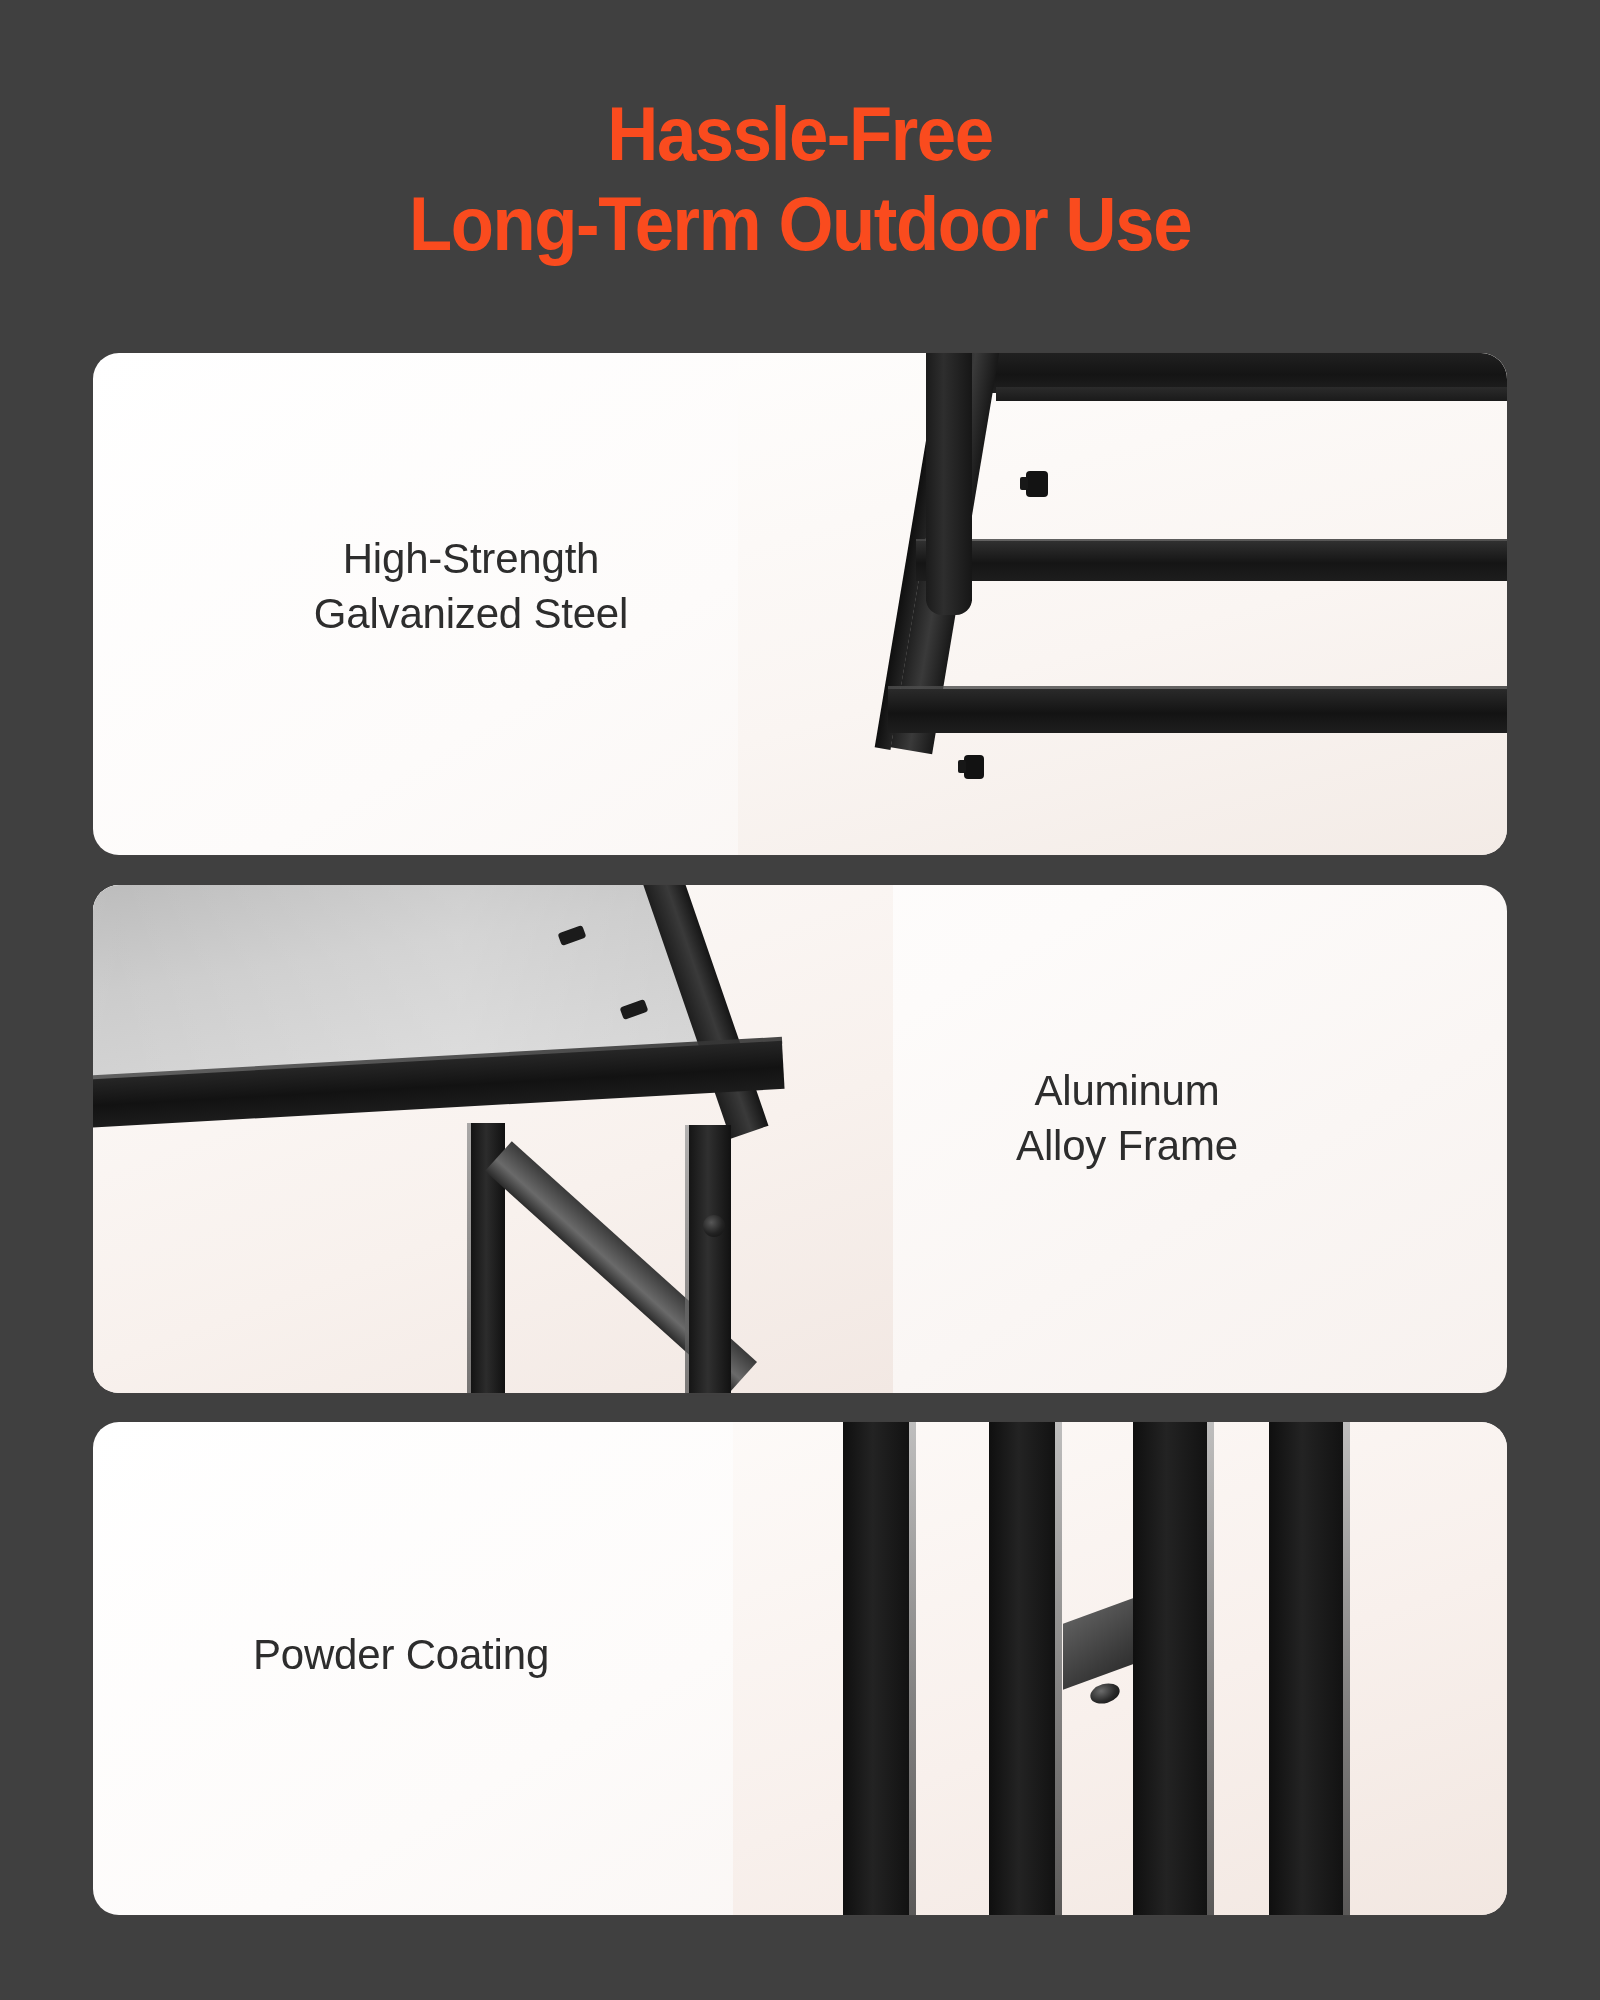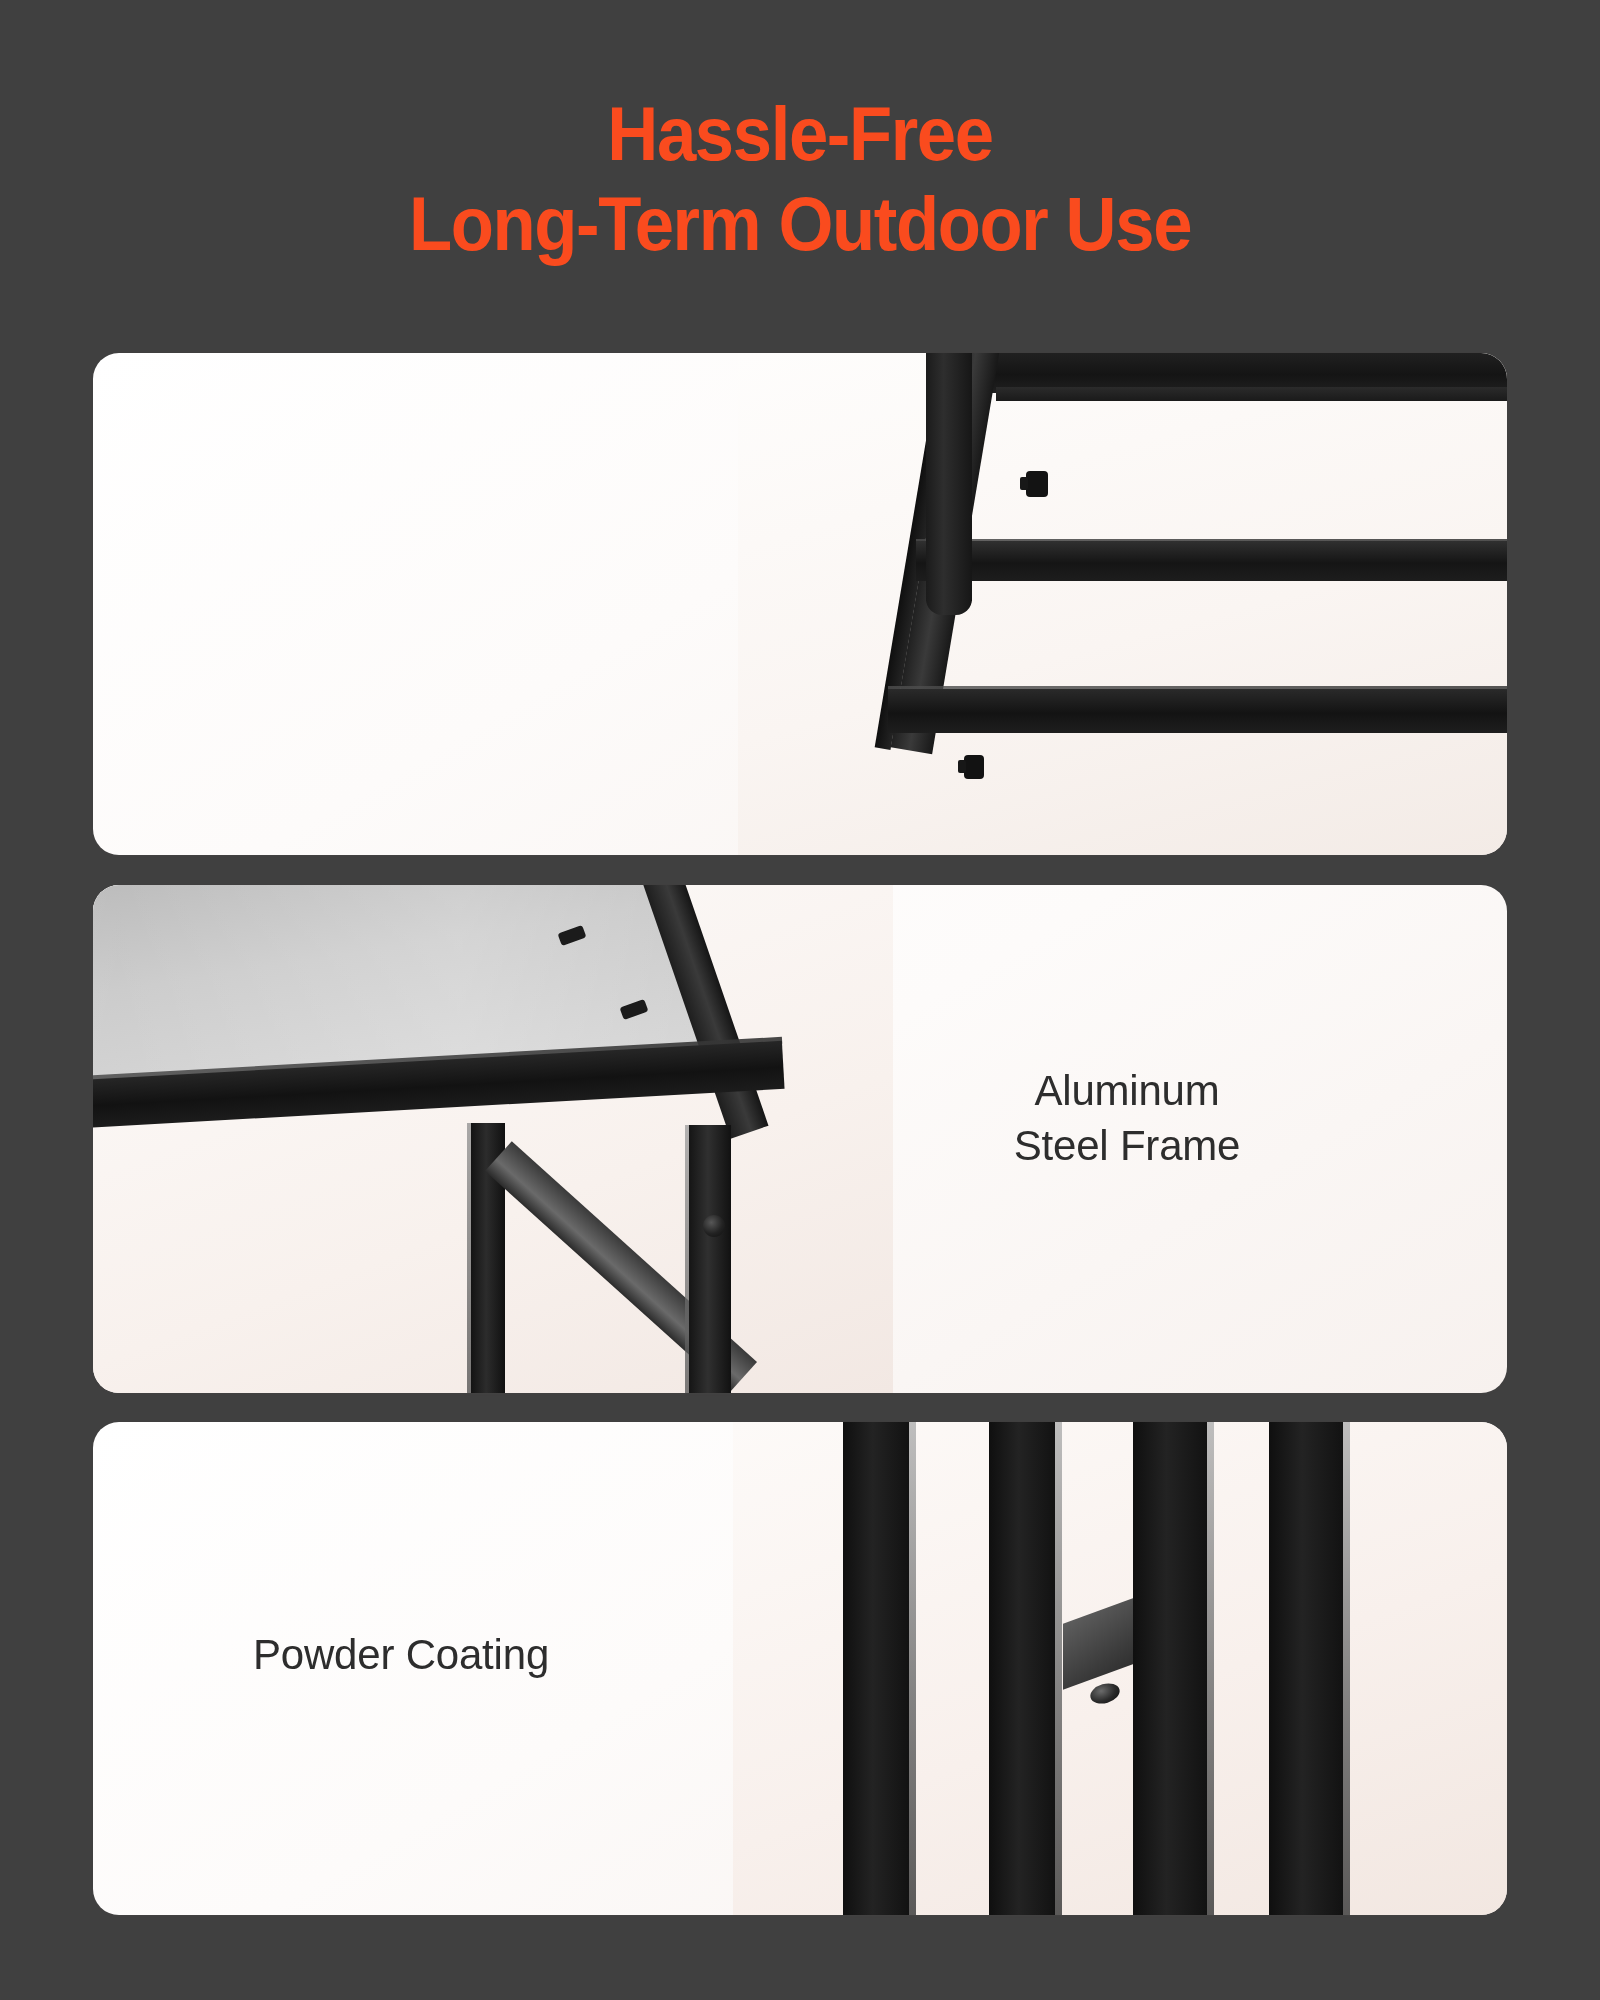--- a/index.html
+++ b/index.html
@@ -253,20 +253,22 @@
       <div class="c1-mid-rail-hi"></div>
       <div class="c1-mid-rail"></div>
       <div class="c1-leg"></div>
       <div class="c1-bot-rail-hi"></div>
       <div class="c1-bot-rail"></div>
       <div class="c1-leg-foot"></div>
       <div class="c1-bolt-a"></div>
       <div class="c1-bolt-b"></div>
     </div>
 
+    <div class="card-label" id="label-1">High-Strength
+Galvanized Steel</div>
   </div>
 
   <div class="card" id="card-2">
 
     <div class="photo" id="photo-2">
       <div class="c2-glass"></div>
       <div class="c2-glass-sheen"></div>
       <div class="c2-frame-right"></div>
       <div class="c2-clip-a"></div>
       <div class="c2-clip-b"></div>
@@ -275,21 +277,21 @@
       <div class="c2-apron"></div>
       <div class="c2-leg-l-hi"></div>
       <div class="c2-leg-l"></div>
       <div class="c2-brace"></div>
       <div class="c2-leg-r-hi"></div>
       <div class="c2-leg-r"></div>
       <div class="c2-screw"></div>
     </div>
 
     <div class="card-label" id="label-2">Aluminum
-Steel Frame</div>
+Alloy Frame</div>
   </div>
 
   <div class="card" id="card-3">
 
     <div class="photo" id="photo-3">
       <div class="c3-bar" id="c3-b1"></div>
       <div class="c3-bar-hi" id="c3-h1"></div>
       <div class="c3-bar" id="c3-b2"></div>
       <div class="c3-bar-hi" id="c3-h2"></div>
       <div class="c3-bracket"></div>

